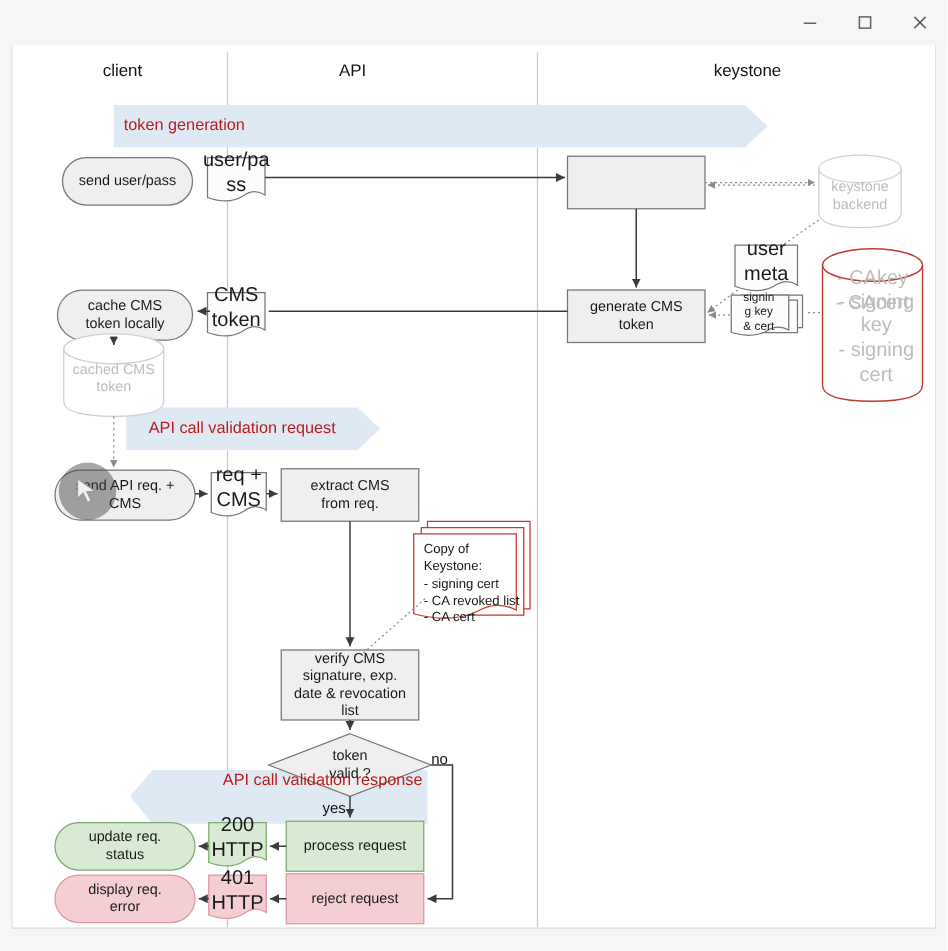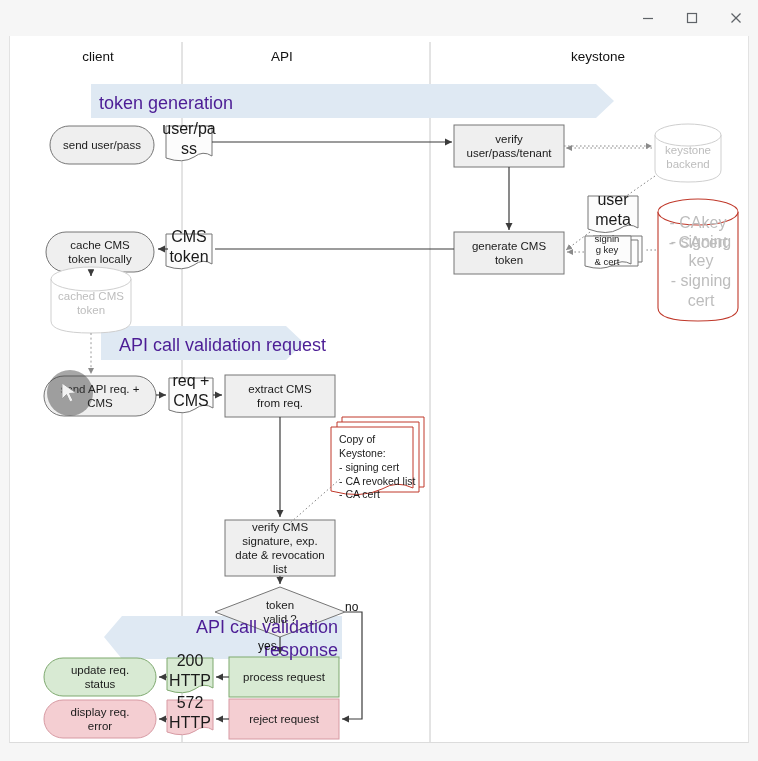--- a/index.html
+++ b/index.html
@@ -51,22 +51,22 @@
     pointer-events: none;
   }
   .lane-title {
     position: absolute;
     font-size: 13.5px; color: #111;
     text-align: center;
     pointer-events: none;
   }
   .band-text {
     position: absolute;
-    font-size: 18px;
-    color: #4c1d95;
+    font-size: 13px;
+    color: #b91c1c;
     line-height: 1.25;
     pointer-events: none;
   }
   .ghost { color: #bdbdbd; }
   .small { font-size: 16px; }
   .tiny  { font-size: 9.5px; }
   .edge-lbl {
     position: absolute; font-size: 12px; color: #111;
     pointer-events: none;
   }
@@ -258,22 +258,20 @@
     <div class="lane-title" style="left:533px; top:13px; width:110px;">keystone</div>
 
     <div class="band-text" style="left:89px; top:56px;">token generation</div>
     <div class="band-text" style="left:97px; top:298px;margin-left:12px;">API call validation request</div>
     <div class="band-text" style="left:132px; top:580px; width:196px; text-align:right;">API call validation
 response</div>
 
     <div class="lbl" style="left:40px; top:90px; width:104px; height:38px;">send user/pass</div>
     <div class="lbl small" style="left:156px; top:88px; width:46px; height:30px;">user/pa
 ss</div>
-    <div class="lbl" style="left:444px; top:89px; width:110px; height:42px;">verify
-user/pass/tenant</div>
     <div class="lbl ghost" style="left:645px; top:98px; width:66px; height:46px;">keystone
 backend</div>
     <div class="lbl small" style="left:578px; top:159px; width:50px; height:30px;">user
 meta</div>
 
     <div class="lbl" style="left:36px; top:196px; width:108px; height:40px;">cache CMS
 token locally</div>
     <div class="lbl small" style="left:156px; top:196px; width:46px; height:30px;">CMS
 token</div>
     <div class="lbl" style="left:444px; top:196px; width:110px; height:42px;">generate CMS
@@ -314,21 +312,21 @@
     <div class="edge-lbl" style="left:248px; top:603px;">yes</div>
 
     <div class="lbl" style="left:34px; top:622px; width:112px; height:38px;">update req.
 status</div>
     <div class="lbl small" style="left:157px; top:620px; width:46px; height:30px;">200
 HTTP</div>
     <div class="lbl" style="left:219px; top:621px; width:110px; height:40px;">process request</div>
 
     <div class="lbl" style="left:34px; top:664px; width:112px; height:38px;">display req.
 error</div>
-    <div class="lbl small" style="left:157px; top:662px; width:46px; height:30px;">572
+    <div class="lbl small" style="left:157px; top:662px; width:46px; height:30px;">401
 HTTP</div>
     <div class="lbl" style="left:219px; top:663px; width:110px; height:40px;">reject request</div>
 
     <div id="cursor" style="left:37px; top:334px;"></div>
     <svg id="cursor-arrow" style="left:50px; top:345px;" width="22" height="24" viewBox="0 0 22 24">
       <path d="M2,2 L2,18 L6.5,13.5 L10,21 L13,19.5 L9.5,12.5 L16,12 z" fill="#f2f2f2" stroke="#9a9a9a" stroke-width="1"></path>
     </svg>
 
   </div>
 </div>

